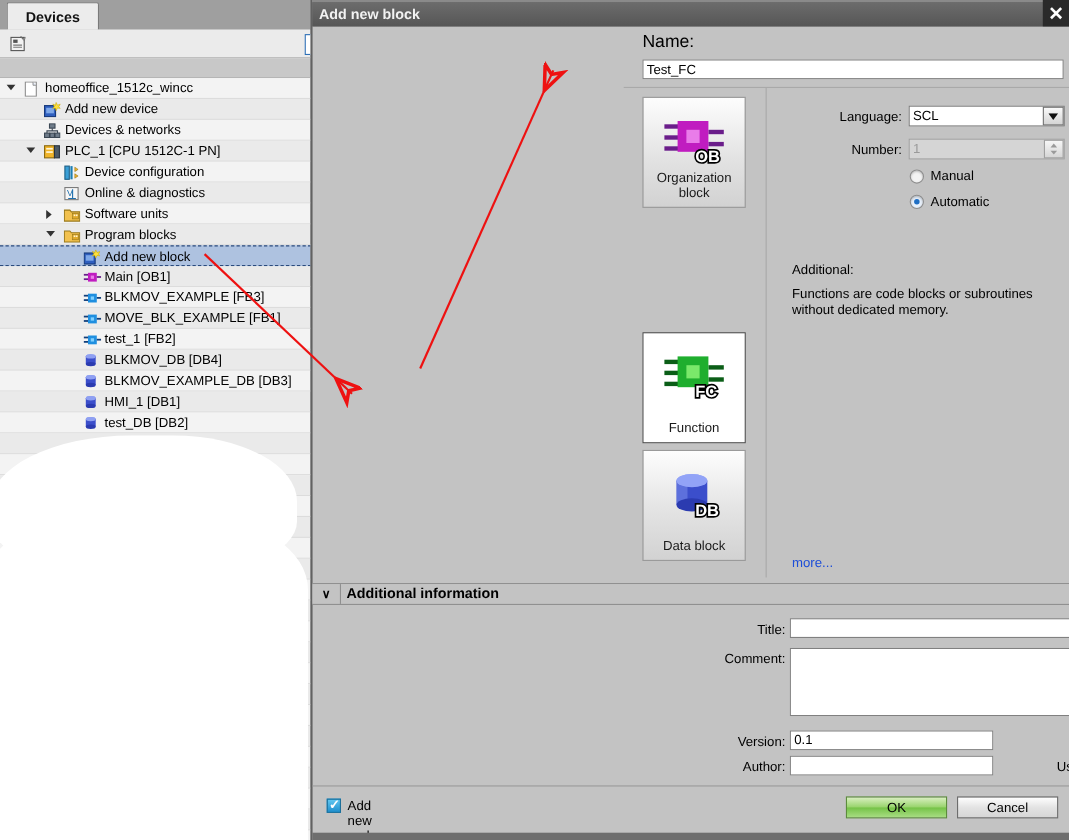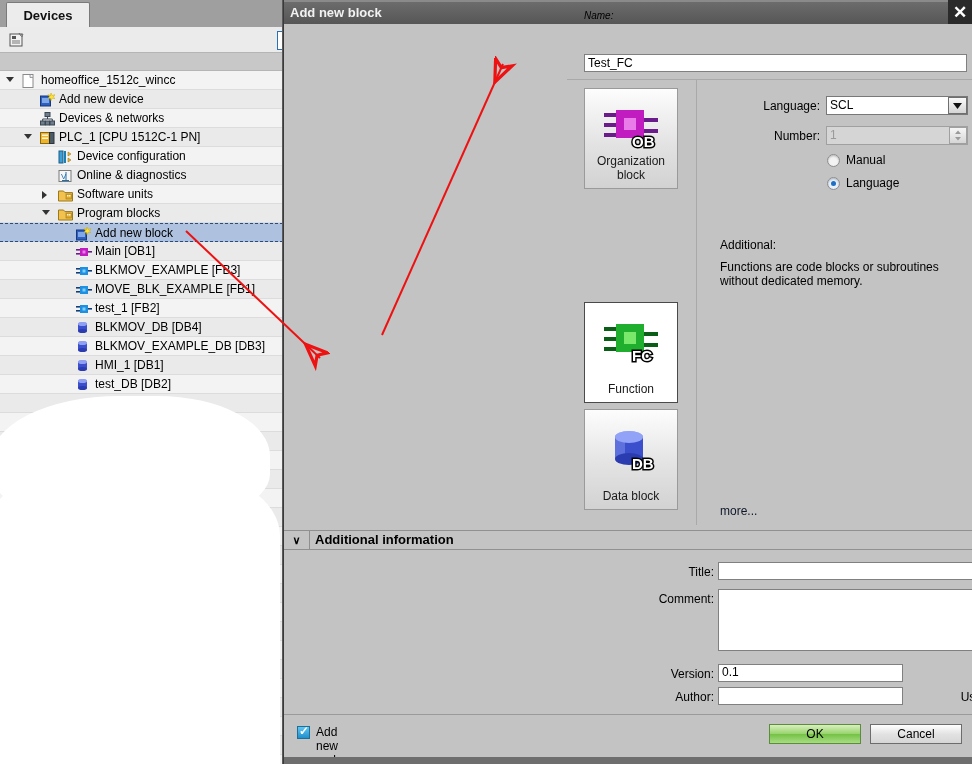--- a/index.html
+++ b/index.html
@@ -104,21 +104,21 @@
     background:#2a2a2a;
     display:flex; align-items:center; justify-content:center;
     color:#fff; font-size:17px; font-weight:bold; line-height:1;
     cursor:pointer;
   }
   #title-top-strip {
     position:absolute; left:0; top:0; width:689px; height:2px; background:#8a8a8a;
   }
 
   
-  #name-label { position:absolute; left:300px; top:10px; font-size:10px;font-style:italic; }
+  #name-label { position:absolute; left:300px; top:30px; font-size:16px; }
   #name-input {
     position:absolute; left:300px; top:54px; width:383px; height:18px;
     background:#fff; border:1px solid #808080;
     font-family:"Liberation Sans", sans-serif; font-size:12px;
     padding:0 3px; color:#000; line-height:16px;
   }
 
   #body-sep {
     position:absolute; left:283px; top:79px; width:689px; height:1px; background:#a9a9a9;
   }
@@ -181,21 +181,21 @@
   .radio.on::after {
     content:""; position:absolute; left:3px; top:3px; width:5px; height:5px;
     border-radius:50%; background:#1f6fc4;
   }
   .radio-lbl { position:absolute; left:19px; top:0; }
 
   #lbl-description { position:absolute; left:436px; top:238px; font-size:12px; }
   #txt-description { position:absolute; left:436px; top:260px; font-size:12px; }
   #link-more {
     position:absolute; left:436px; top:504px; font-size:12px;
-    color:#0f172a; cursor:pointer;
+    color:#1d4ed8; cursor:pointer;
   }
 
   
   #addl-sep-top { position:absolute; left:0; top:530px; width:689px; height:1px; background:#909090; }
   #addl-header {
     position:absolute; left:0; top:531px; width:689px; height:18px;
     background:#c3c3c3;
   }
   #addl-chevron {
     position:absolute; left:6px; top:3px; width:13px; height:13px;
@@ -543,21 +543,21 @@
       <polygon points="5,9 11,9 8,12.5" fill="#9a9a9a"></polygon>
     </svg>
   </div>
 
   <div class="radio-row" style="top:153px;">
     <span class="radio"></span>
     <span class="radio-lbl">Manual</span>
   </div>
   <div class="radio-row" style="top:176px;">
     <span class="radio on"></span>
-    <span class="radio-lbl">Language</span>
+    <span class="radio-lbl">Automatic</span>
   </div>
 
   <div id="lbl-description">Additional:</div>
   <div id="txt-description">Functions are code blocks or subroutines without dedicated memory.</div>
   <div id="link-more">more...</div>
 
   <div id="addl-sep-top"></div>
   <div id="addl-header">
     <div id="addl-chevron">∨</div>
     <div id="addl-divider"></div>

